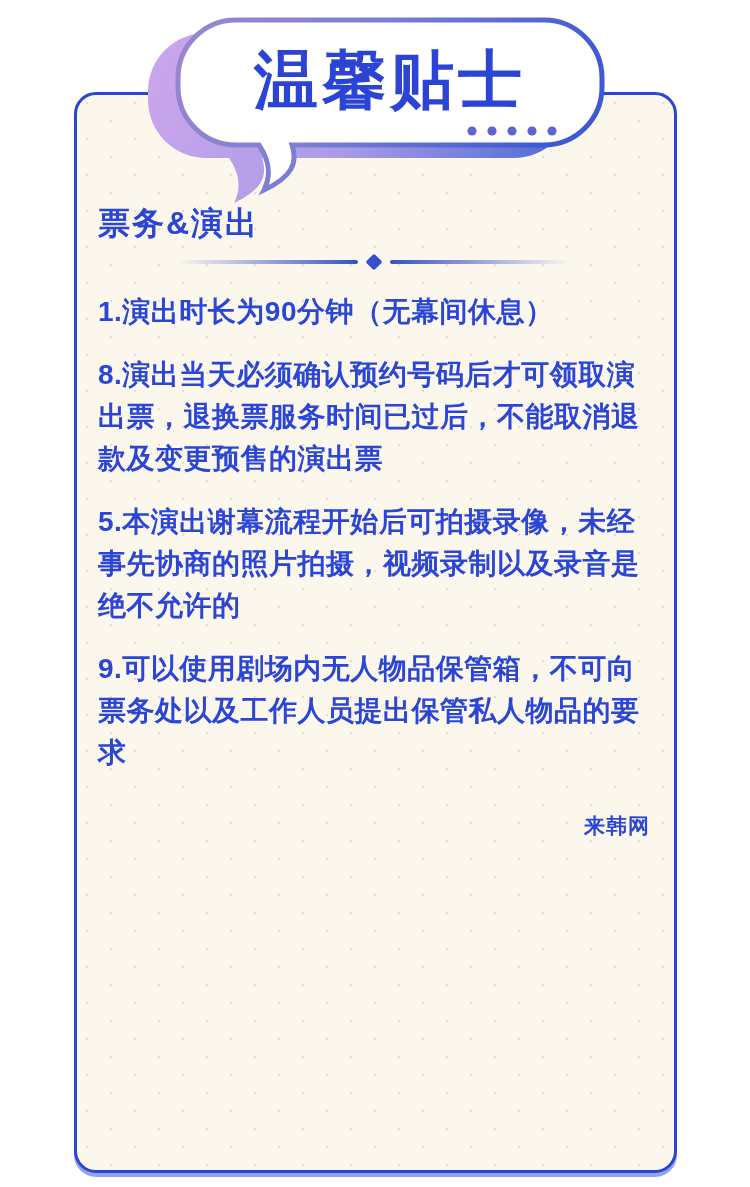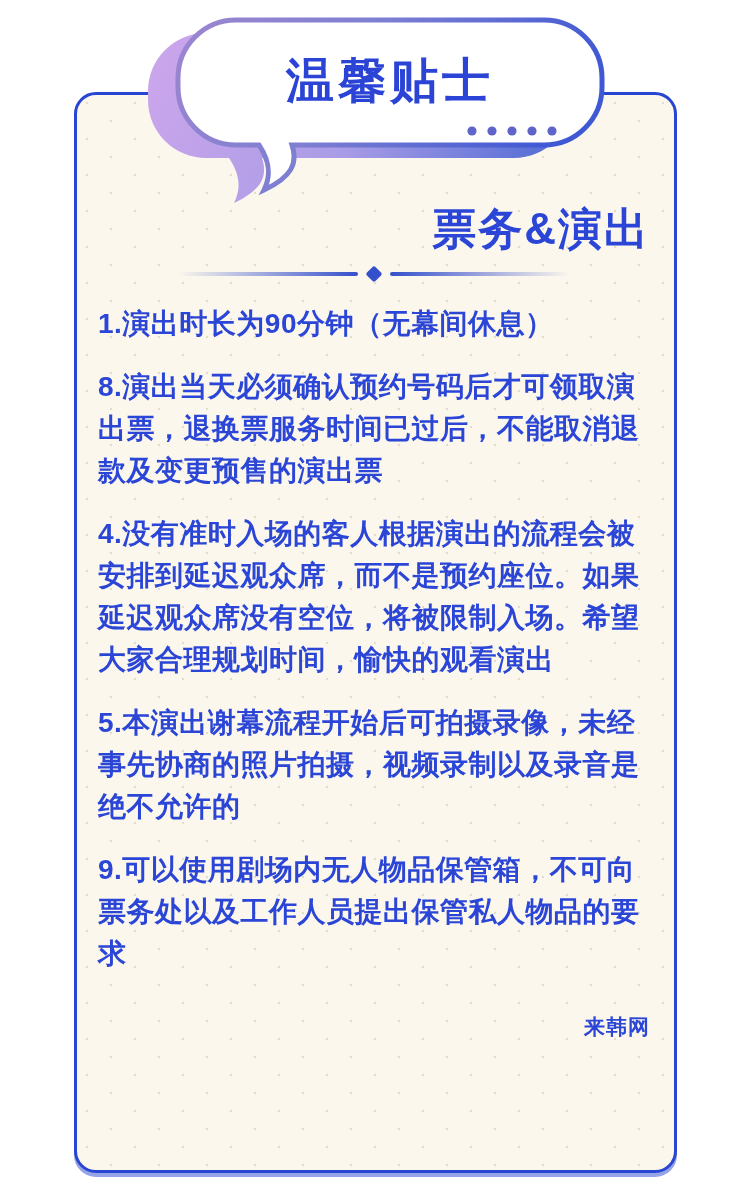--- a/index.html
+++ b/index.html
@@ -23,22 +23,22 @@
     background-color:#fbf7ec;
     background-image:
       radial-gradient(circle,#e4ddcb 1.2px, transparent 1.6px),
       radial-gradient(circle,#e4ddcb 1.2px, transparent 1.6px);
     background-size:48px 36px;
     background-position:10px 8px, 34px 26px;
     box-shadow:0 4px 0 rgba(63,88,212,0.55);
     padding:112px 24px 0 21px;
   }
   .section-title{
-    text-align:right;
-    font-size:44px;
+    text-align:left;
+    font-size:32px;
     line-height:1;
     font-weight:800;
     color:#2b46d6;
     letter-spacing:2px;
   }
   .divider{
     margin-top:16px;
     height:14px;
     display:flex;
     align-items:center;
@@ -79,21 +79,21 @@
     position:absolute;
     left:140px;top:4px;
     width:480px;height:210px;
   }
   .bubble-wrap svg{display:block;}
   .bubble-title{
     position:absolute;
     left:38px;top:16px;
     width:424px;height:125px;
     display:flex;align-items:center;justify-content:center;
-    font-size:48px;
+    font-size:64px;
     font-weight:800;
     color:#2b44d6;
     letter-spacing:4px;
     padding-bottom:4px;
     box-sizing:border-box;
   }
 </style>
 </head>
 <body>
 
@@ -104,21 +104,20 @@
 
     <div class="divider">
       <span class="dline dleft"></span>
       <span class="diamond"></span>
       <span class="dline dright"></span>
     </div>
 
     <div class="tips">
       <p class="tip">1.演出时长为90分钟（无幕间休息）</p>
       <p class="tip">8.演出当天必须确认预约号码后才可领取演出票，退换票服务时间已过后，不能取消退款及变更预售的演出票</p>
-      <p class="tip">4.没有准时入场的客人根据演出的流程会被安排到延迟观众席，而不是预约座位。如果延迟观众席没有空位，将被限制入场。希望大家合理规划时间，愉快的观看演出</p>
       <p class="tip">5.本演出谢幕流程开始后可拍摄录像，未经事先协商的照片拍摄，视频录制以及录音是绝不允许的</p>
       <p class="tip">9.可以使用剧场内无人物品保管箱，不可向票务处以及工作人员提出保管私人物品的要求</p>
     </div>
 
     <div class="brand-footer">来韩网</div>
   </div>
 
   <div class="bubble-wrap">
     <svg width="480" height="210" viewBox="0 0 480 210">
       <defs>

